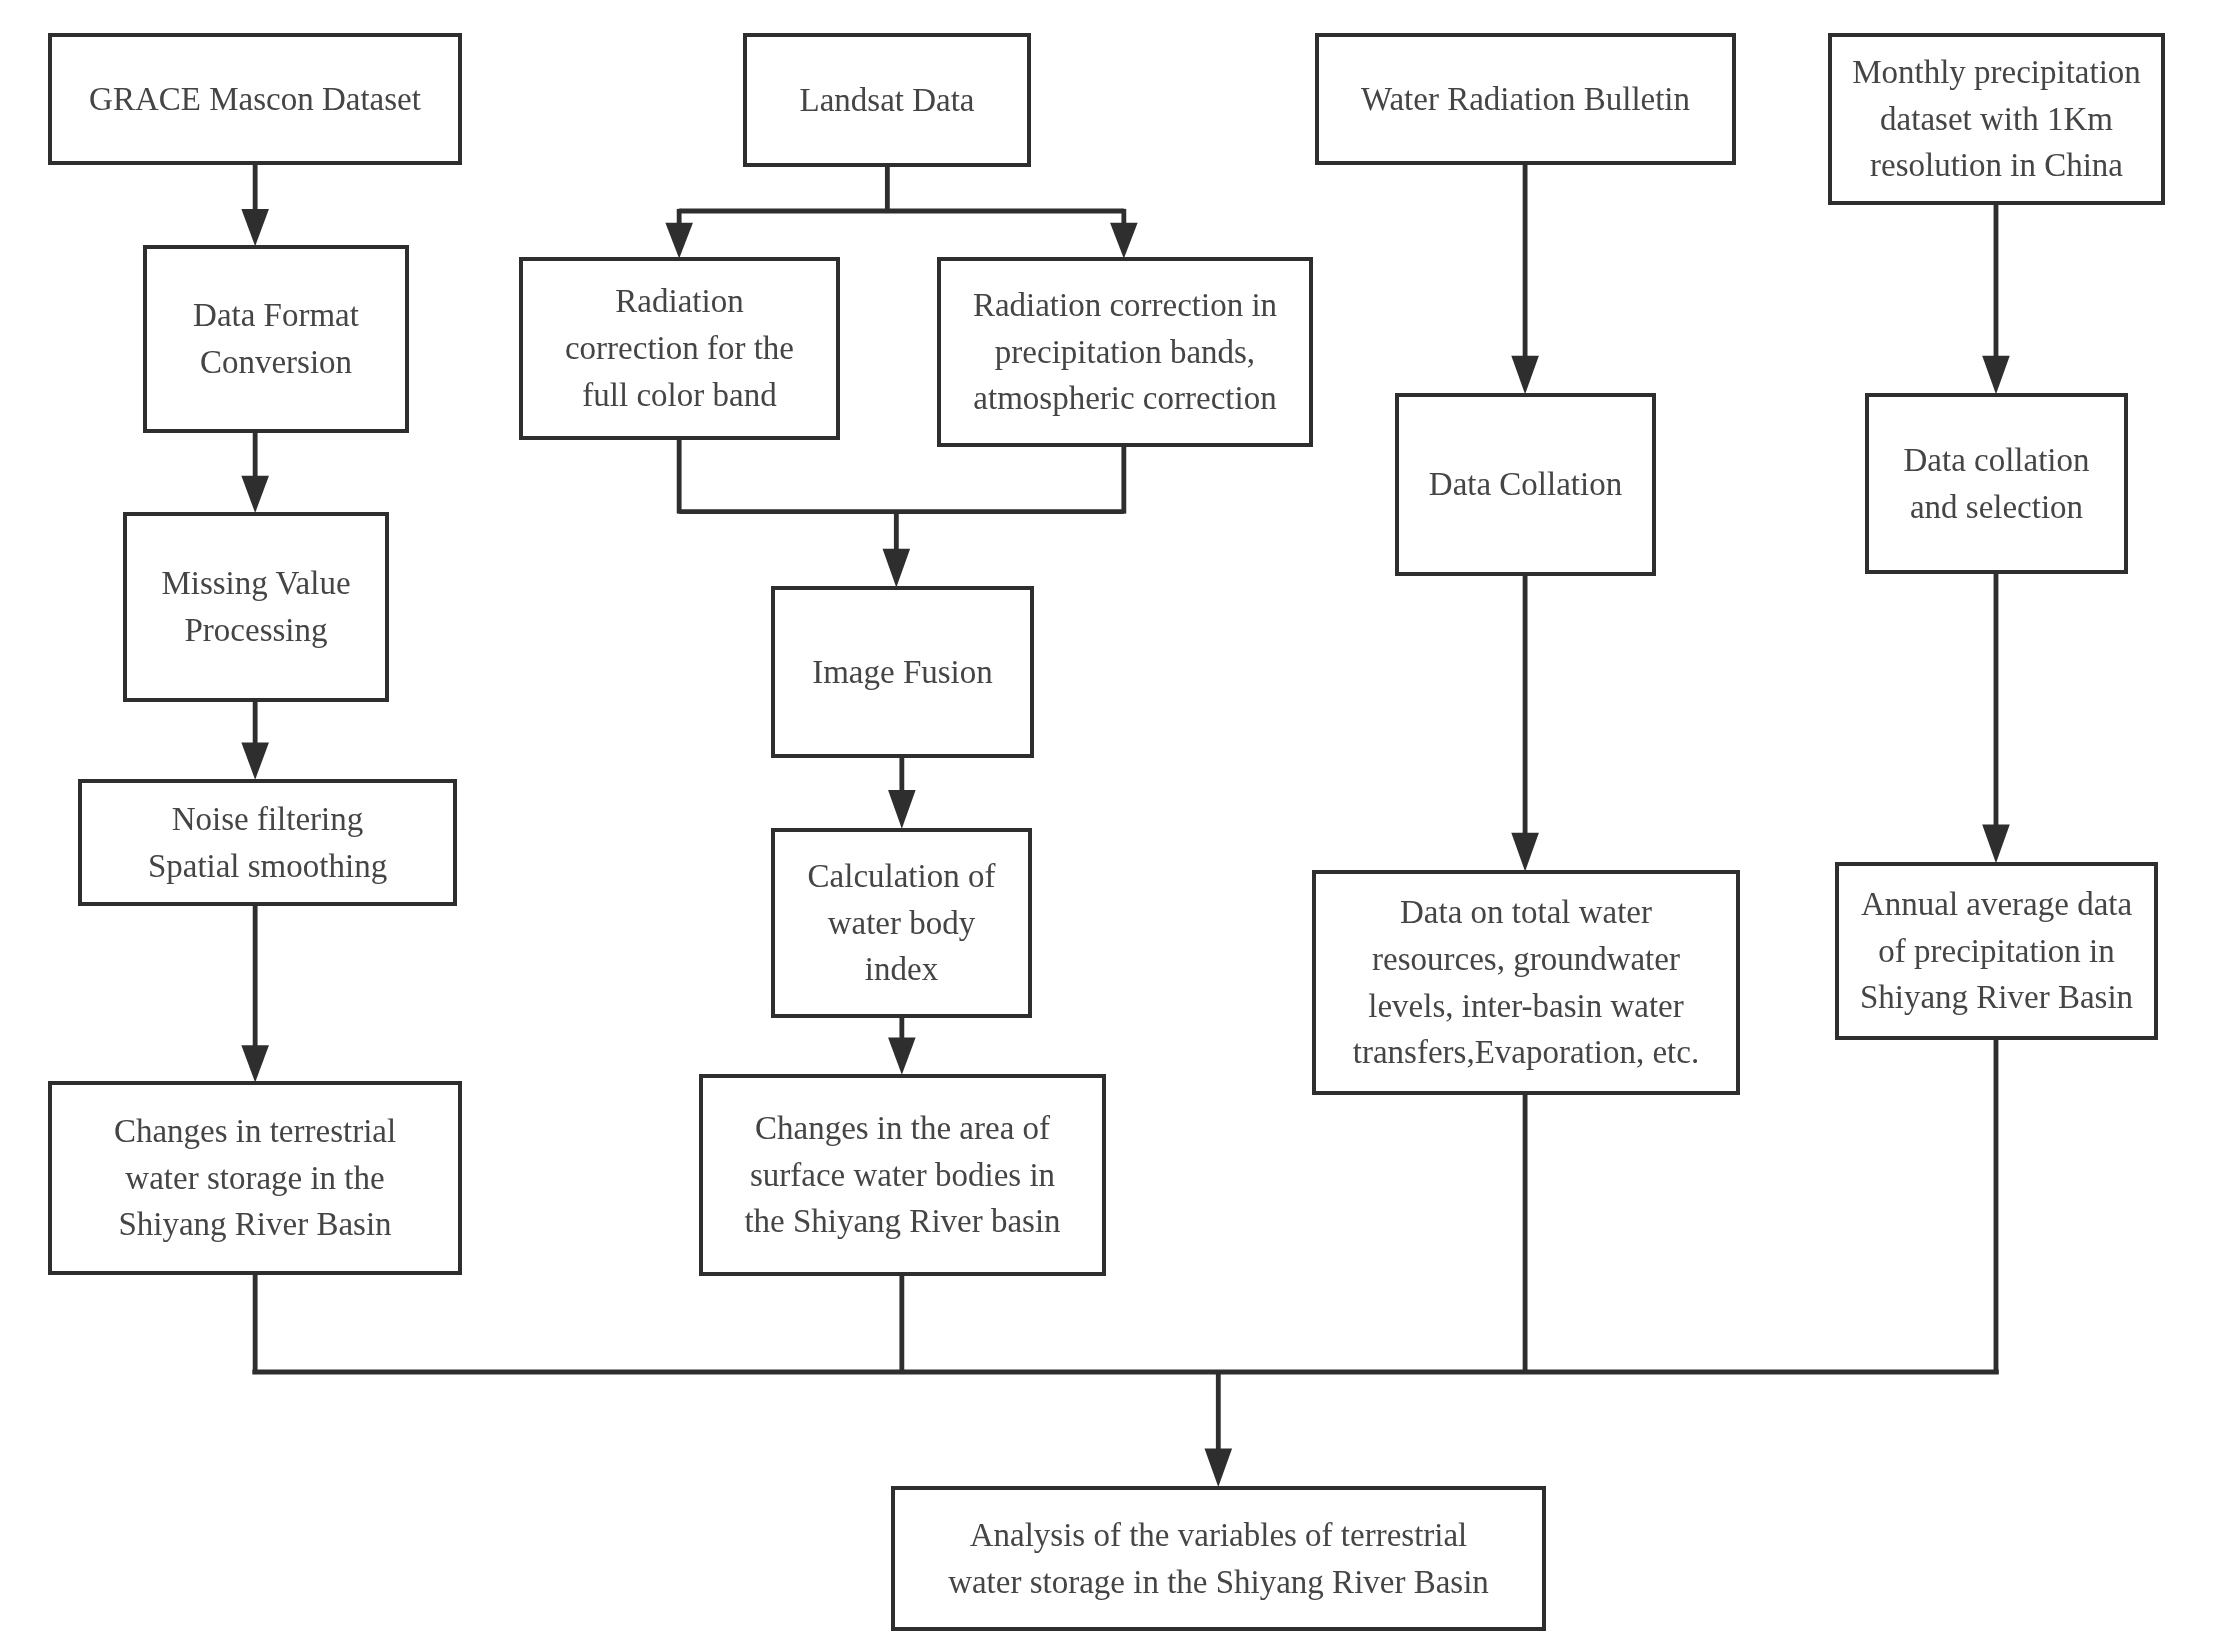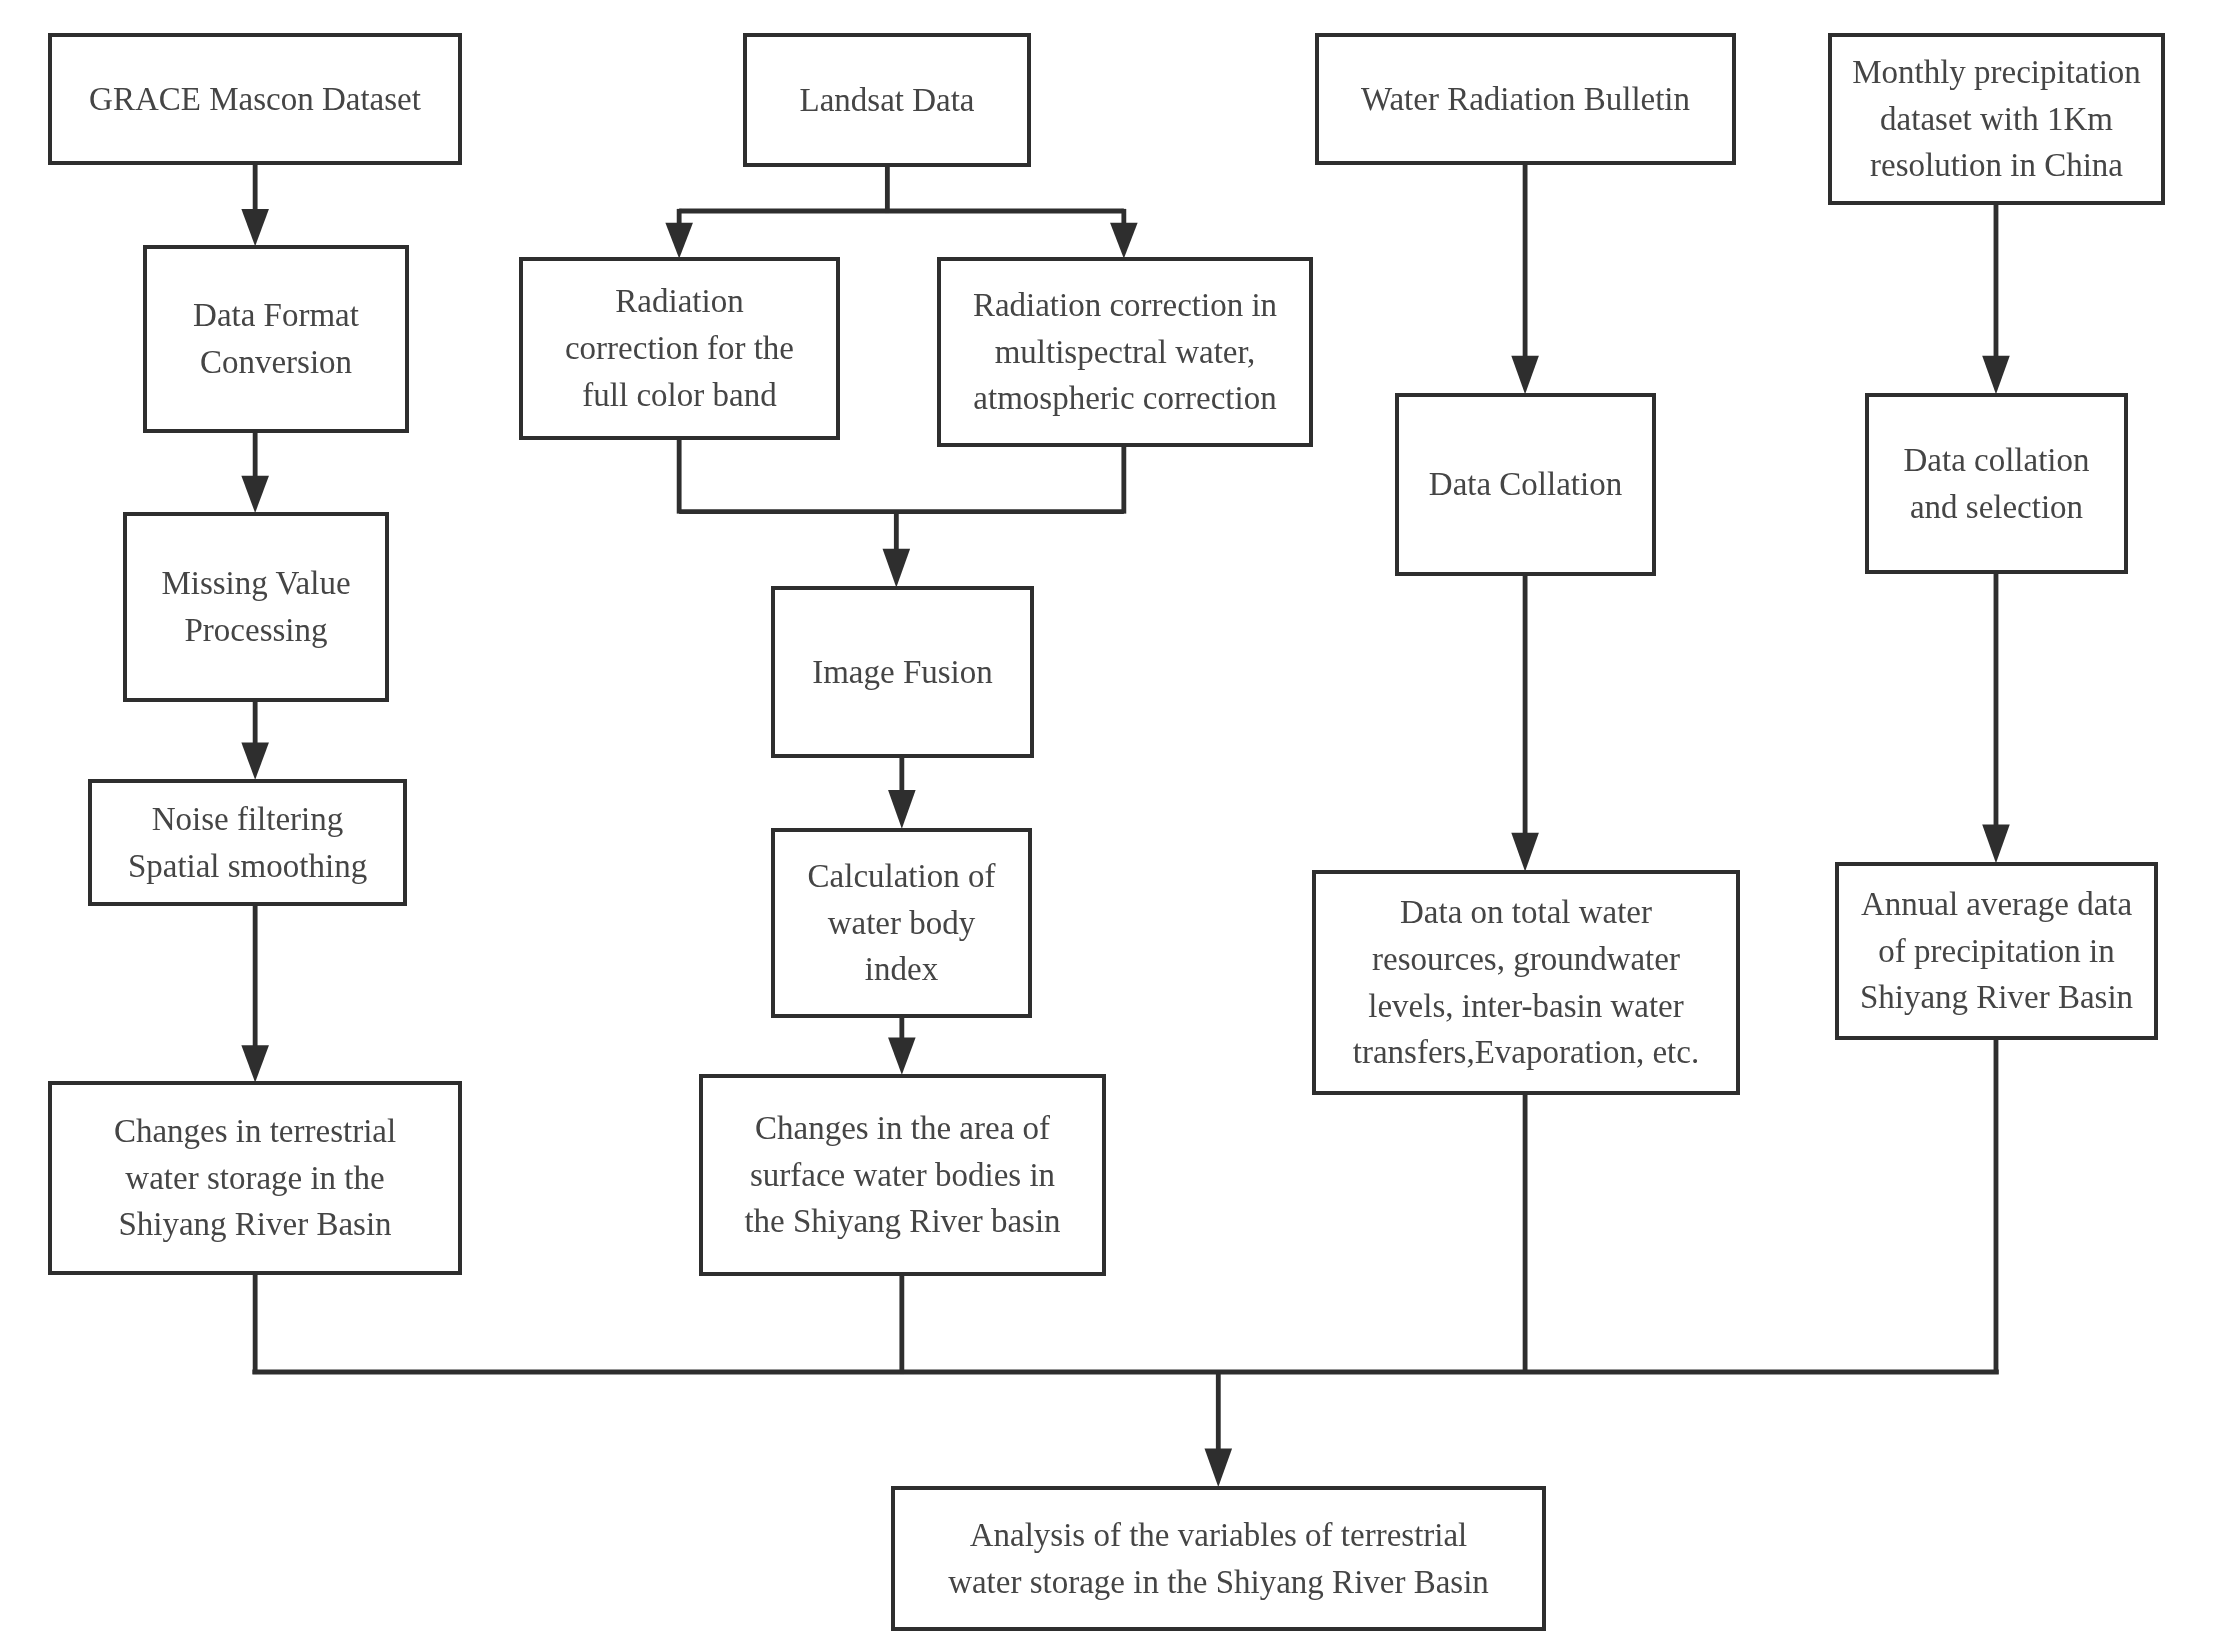--- a/index.html
+++ b/index.html
@@ -94,35 +94,35 @@
   </svg>
 
   <div class="node" style="left:48px; top:33px; width:414px; height:132px;">GRACE Mascon Dataset</div>
 
   <div class="node" style="left:123px; top:245px; width:266px; height:188px;margin-left:20px;">Data Format
 Conversion</div>
 
   <div class="node" style="left:123px; top:512px; width:266px; height:190px;">Missing Value
 Processing</div>
 
-  <div class="node" style="left:88px; top:779px; width:319px; height:127px;">Noise filtering
+  <div class="node" style="left:78px; top:779px; width:379px; height:127px;">Noise filtering
 Spatial smoothing</div>
 
   <div class="node" style="left:48px; top:1081px; width:414px; height:194px;">Changes in terrestrial
 water storage in the
 Shiyang River Basin</div>
 
   <div class="node" style="left:743px; top:33px; width:288px; height:134px;">Landsat Data</div>
 
   <div class="node" style="left:519px; top:257px; width:321px; height:183px;">Radiation
 correction for the
 full color band</div>
 
   <div class="node" style="left:937px; top:257px; width:376px; height:190px;">Radiation correction in
-multispectral water,
+precipitation bands,
 atmospheric correction</div>
 
   <div class="node" style="left:771px; top:586px; width:263px; height:172px;">Image Fusion</div>
 
   <div class="node" style="left:771px; top:828px; width:261px; height:190px;">Calculation of
 water body
 index</div>
 
   <div class="node" style="left:699px; top:1074px; width:407px; height:202px;">Changes in the area of
 surface water bodies in

